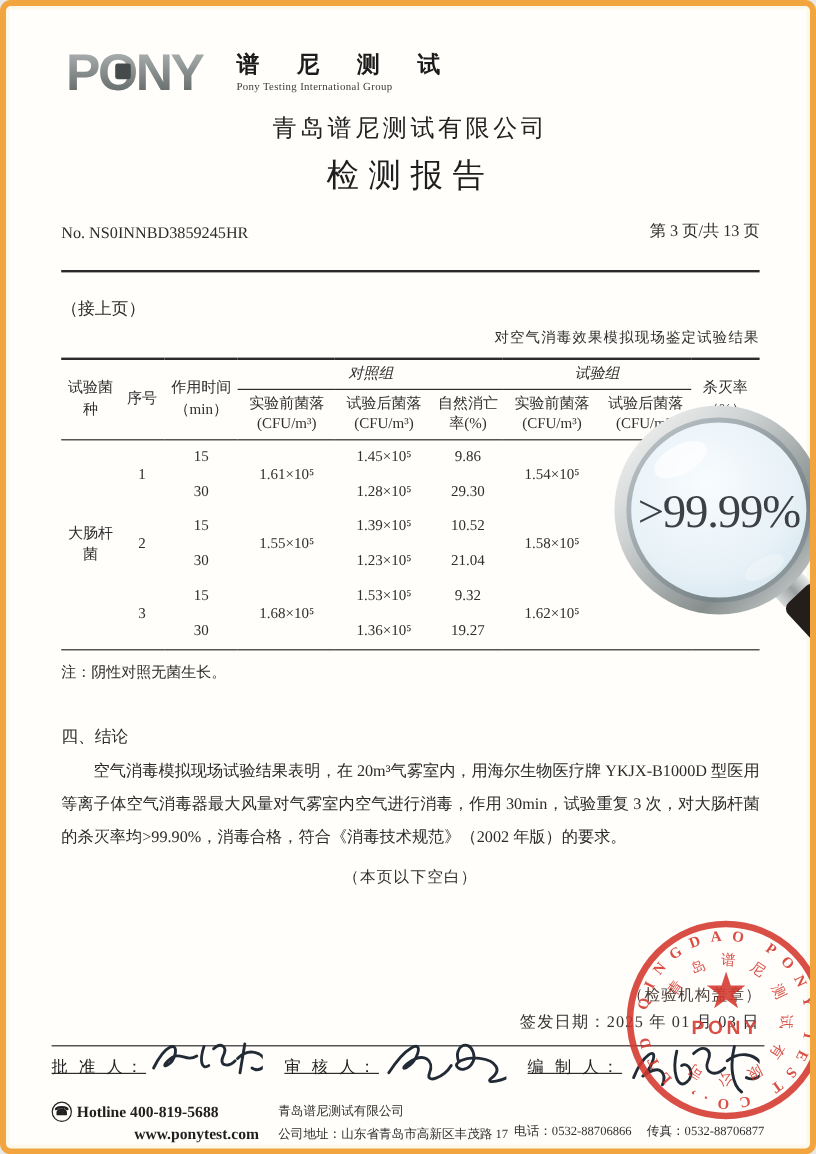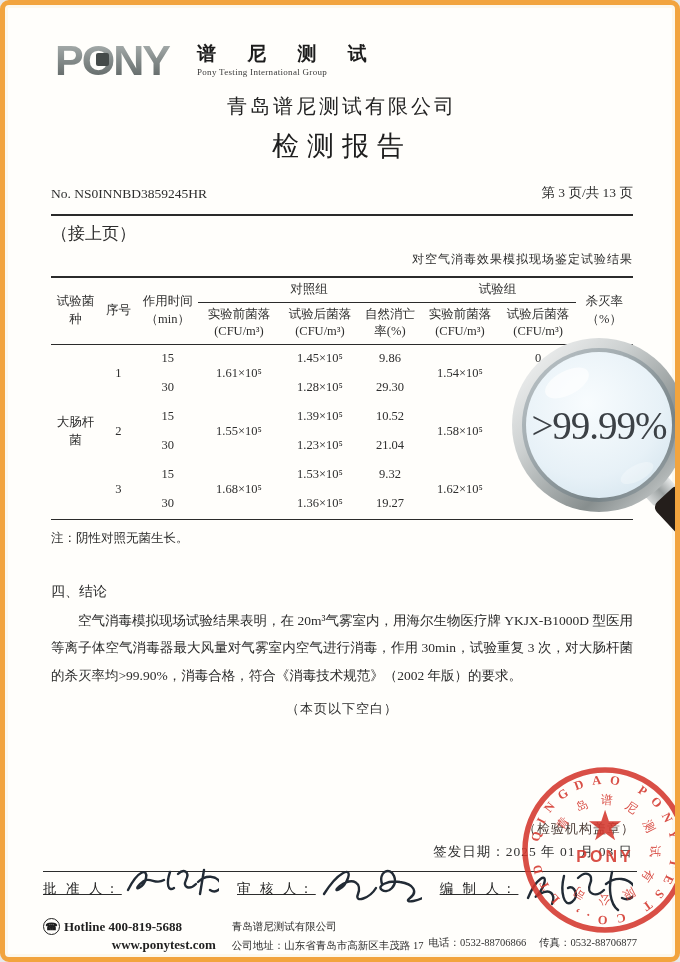--- a/index.html
+++ b/index.html
@@ -11,30 +11,30 @@
   }
   .content{padding:34px 42px 0 46px;}
   
   .logo-row{display:flex; align-items:flex-start; margin-left:4px;}
   .logo-cn-block{margin-left:10px; margin-top:2px;}
   .logo-cn{font-family:"Liberation Sans","DejaVu Sans",sans-serif; font-weight:bold; font-size:19px; letter-spacing:13px; color:#1c1c1c; white-space:nowrap;}
   .logo-sub{font-size:9px; color:#3a3a3a; margin-top:0; letter-spacing:.3px;}
   .company-line{text-align:center; font-size:20px; letter-spacing:3px; margin-top:10px; color:#222;}
   .report-title{text-align:center; font-size:27px; letter-spacing:8px; margin-top:8px; color:#1e1e1e;}
   .no-row{display:flex; justify-content:space-between; align-items:flex-end; margin-top:20px;
-          border-bottom:2.5px solid #2a2a2a; padding-bottom:12px; font-size:13.5px;}
-  .continued{font-size:17px; margin-top:6px;}
+          border-bottom:2.5px solid #2a2a2a; padding-bottom:23px; font-size:13.5px;}
+  .continued{font-size:14px; margin-top:22px;}
   .table-title{text-align:right; font-size:12px; margin-top:6px; letter-spacing:1px;}
   
   table.results{width:100%; border-collapse:collapse; margin-top:8px;
                 border-top:2px solid #2b2b2b; border-bottom:1.8px solid #2b2b2b;}
   table.results thead{border-bottom:1.8px solid #2b2b2b;}
   table.results th, table.results td{font-weight:normal; font-size:12.5px; text-align:center;
                 padding:3px 1px; line-height:1.4; color:#2e2e2e;}
-  th.group{border-bottom:1.2px solid #2b2b2b; padding:4px 1px;}
+  th.group{border-bottom:1.2px solid #2b2b2b; padding:4px 1px;font-style:italic;}
   table.results tbody td{height:27px; padding:1px 1px;}
   
   .note{font-size:12.5px; margin-top:10px;}
   .conclusion{margin-top:36px;}
   .conclusion-heading{font-size:14px; margin-bottom:6px;}
   .conclusion-text{font-size:13.5px; line-height:2.05; text-align:justify; text-indent:2em; color:#2b2b2b;}
   .blank-note{text-align:center; font-size:13px; margin-top:10px; letter-spacing:1px;}
   
   .magnifier{position:absolute; left:494px; top:320px; z-index:6; pointer-events:none;}
   

